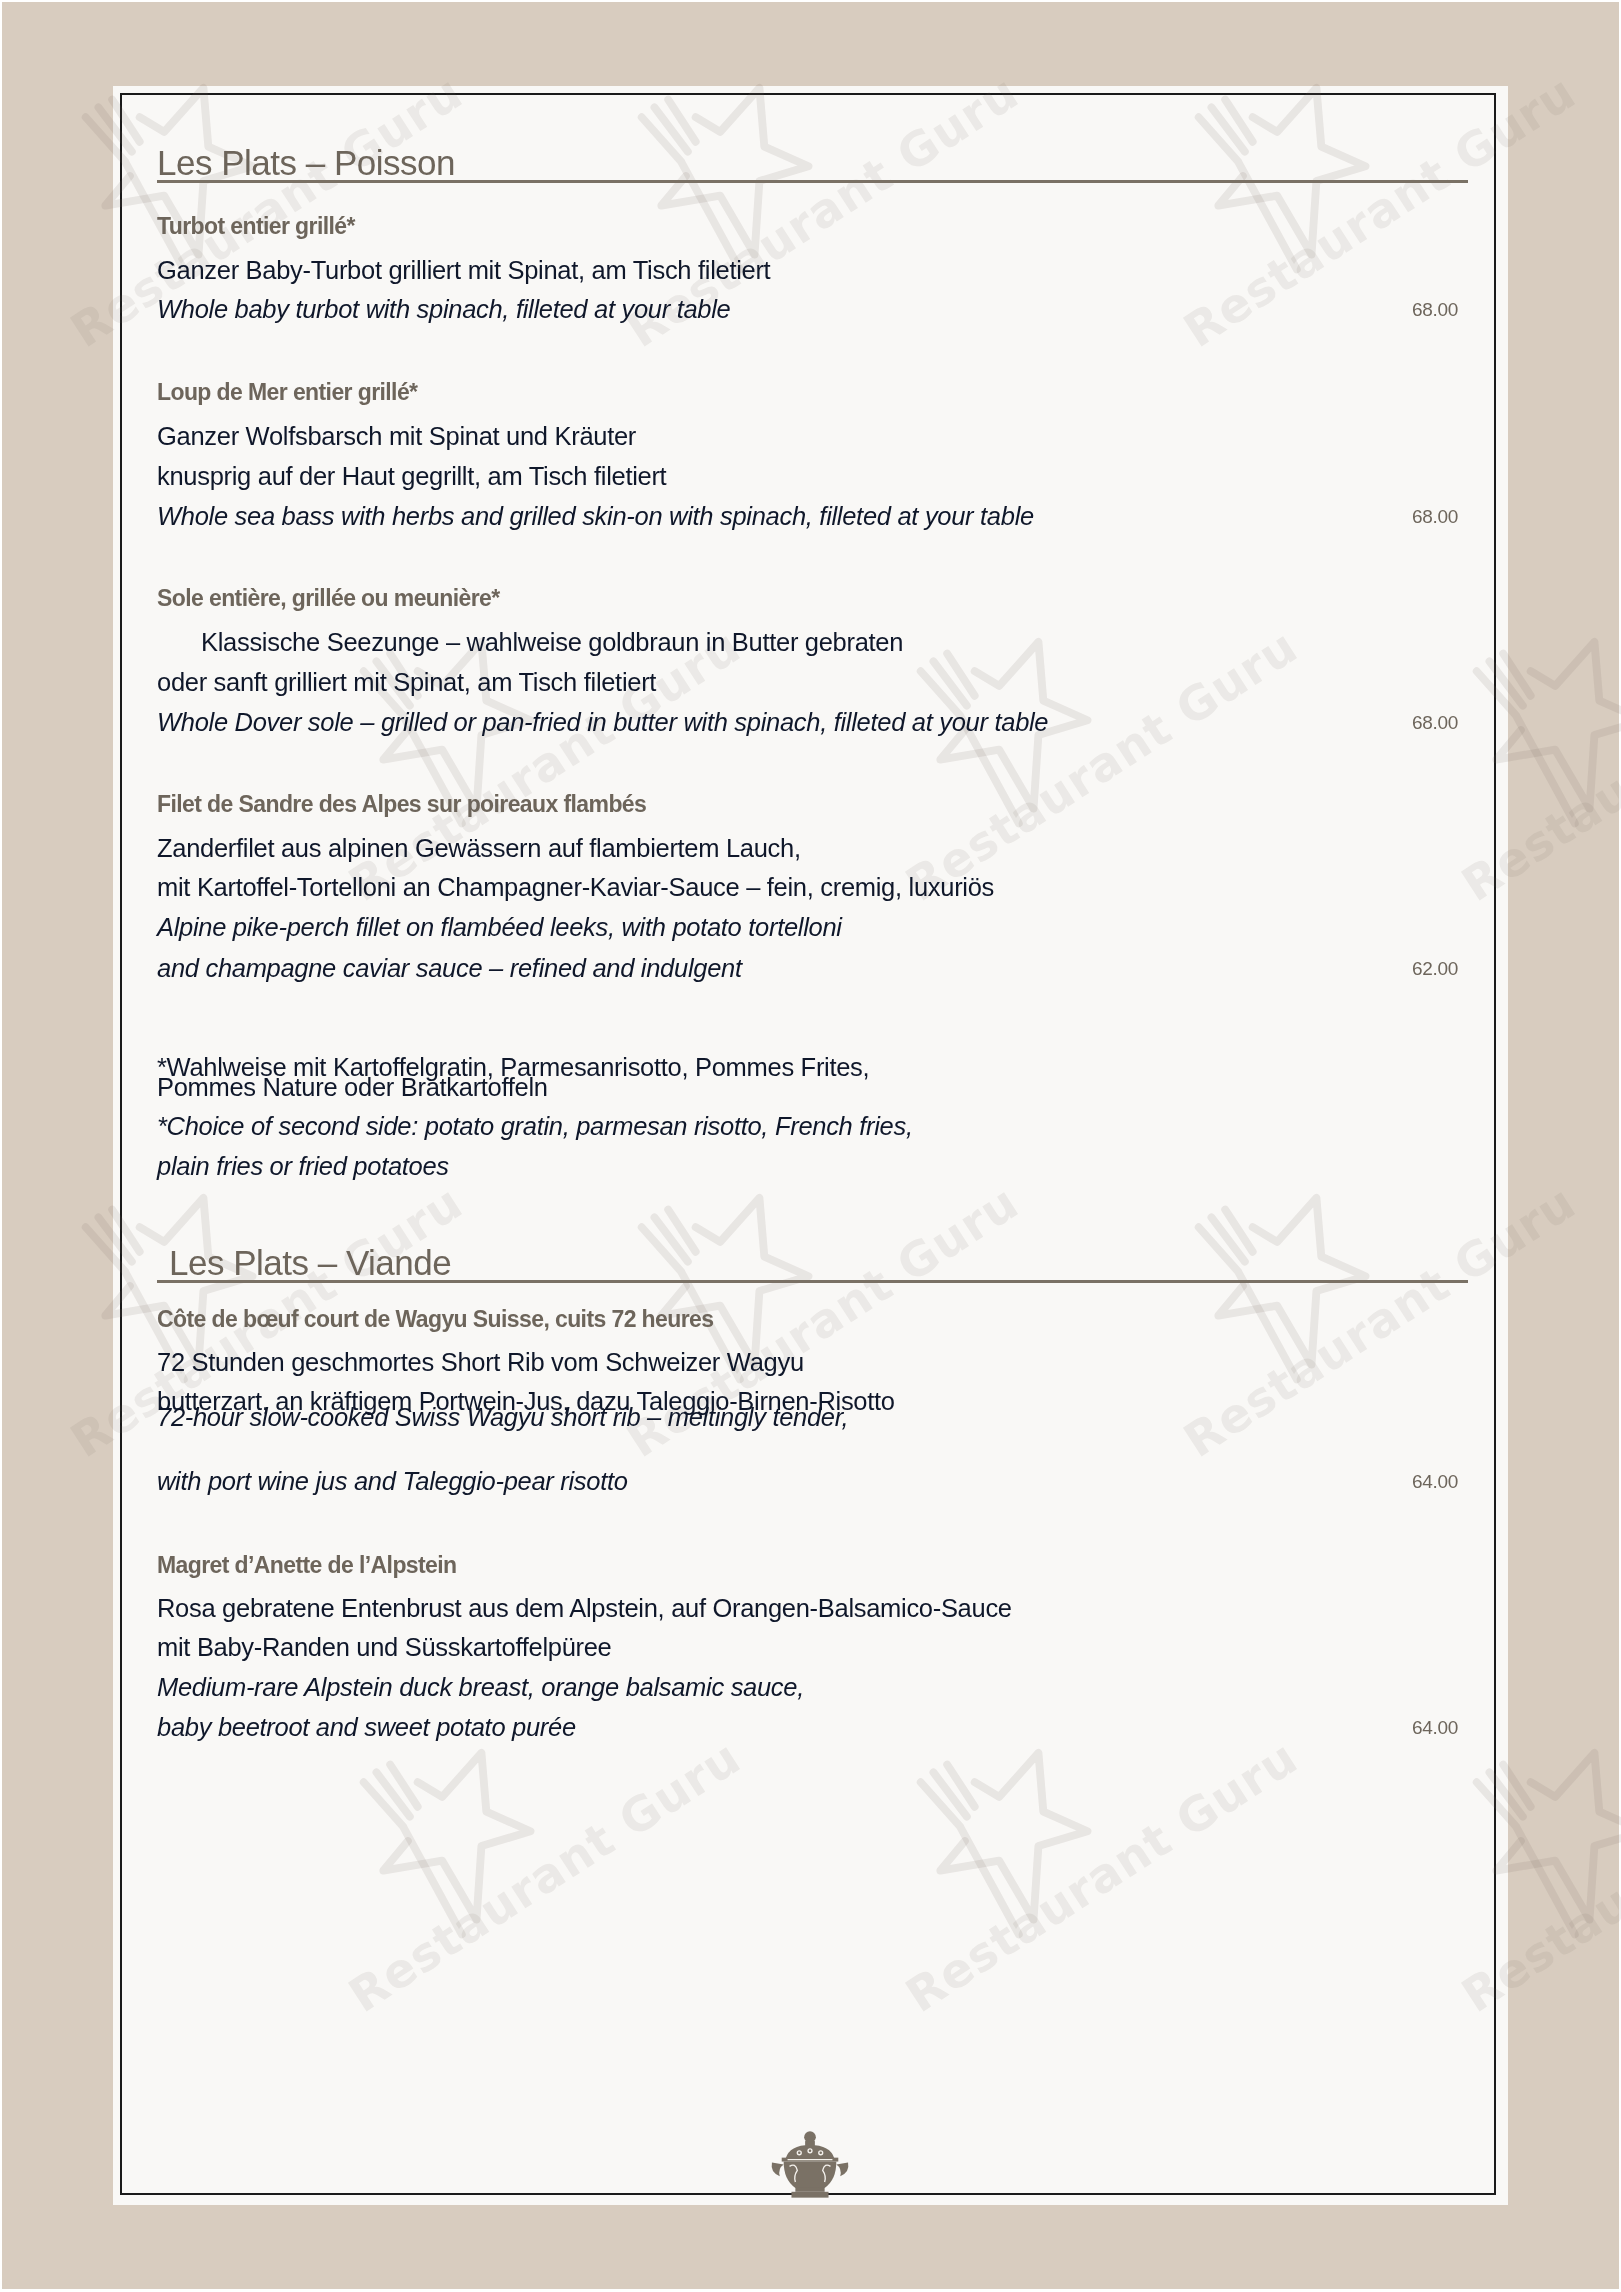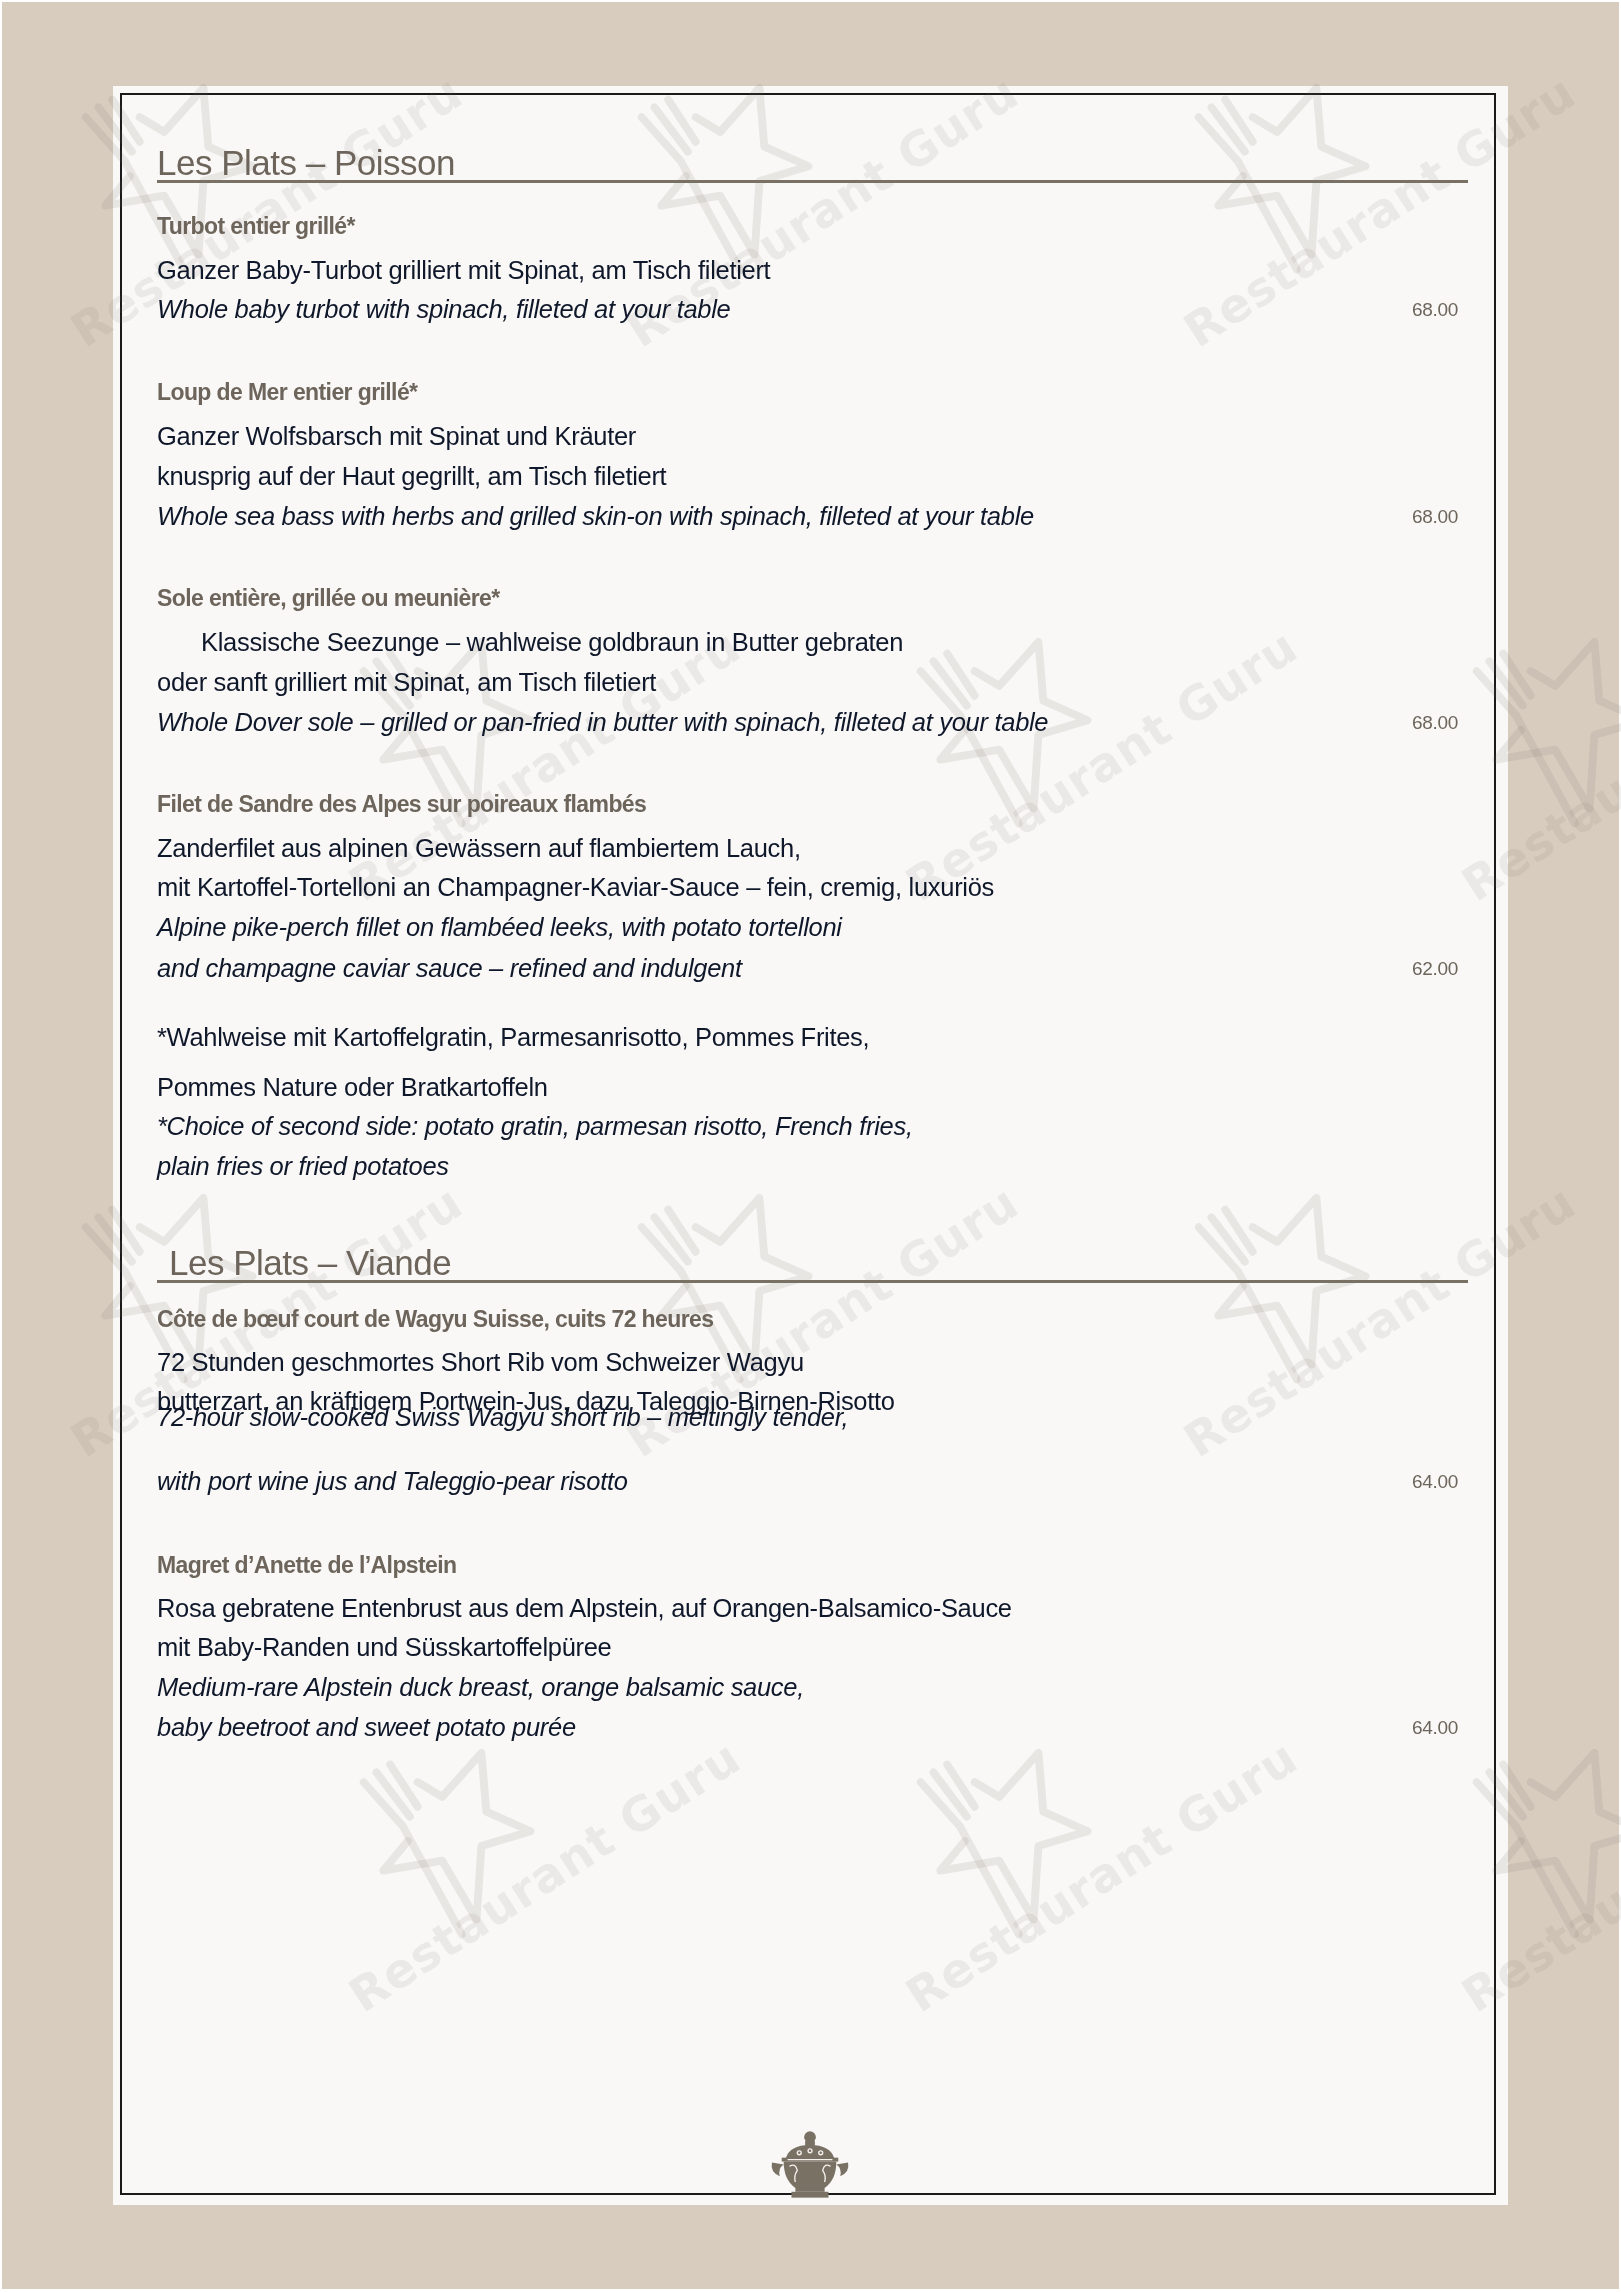--- a/index.html
+++ b/index.html
@@ -202,21 +202,21 @@
     <div>
       <div class="abs item-title" style="top:787px;">Filet de Sandre des Alpes sur poireaux flambés</div>
       <div class="abs line" style="top:833px;">Zanderfilet aus alpinen Gewässern auf flambiertem Lauch,</div>
       <div class="abs line" style="top:872px;">mit Kartoffel-Tortelloni an Champagner-Kaviar-Sauce – fein, cremig, luxuriös</div>
       <div class="abs line en" style="top:912px;">Alpine pike-perch fillet on flambéed leeks, with potato tortelloni</div>
       <div class="abs line en" style="top:953px;">and champagne caviar sauce – refined and indulgent</div>
       <div class="price" style="top:953px;">62.00</div>
     </div>
 
     <div>
-      <div class="abs line" style="top:1022px;">*Wahlweise mit Kartoffelgratin, Parmesanrisotto, Pommes Frites,</div>
+      <div class="abs line" style="top:1052px;">*Wahlweise mit Kartoffelgratin, Parmesanrisotto, Pommes Frites,</div>
       <div class="abs line" style="top:1072px;">Pommes Nature oder Bratkartoffeln</div>
       <div class="abs line en" style="top:1111px;">*Choice of second side: potato gratin, parmesan risotto, French fries,</div>
       <div class="abs line en" style="top:1151px;">plain fries or fried potatoes</div>
     </div>
   </section>
 
   <section>
     <div class="abs section-title" style="top:1243px;margin-left:12px;">Les Plats – Viande</div>
     <div class="section-rule" style="top:1280px;"></div>
 

